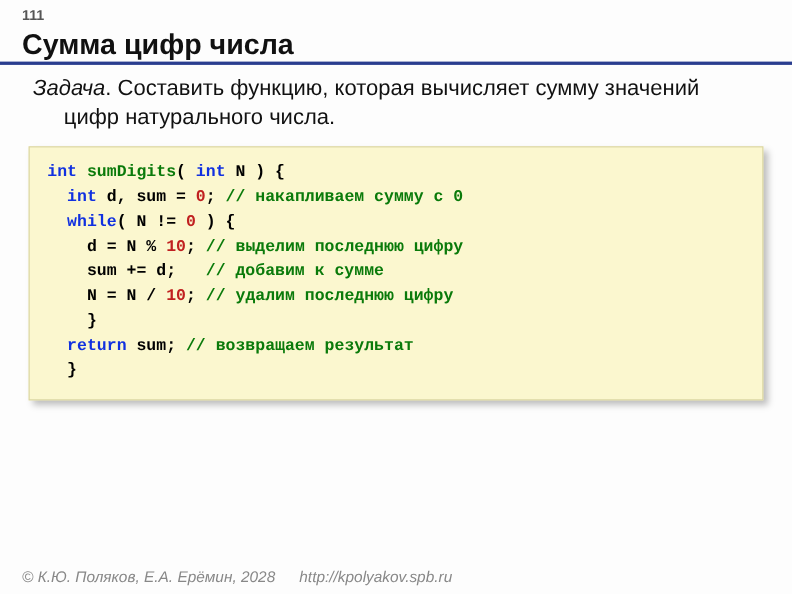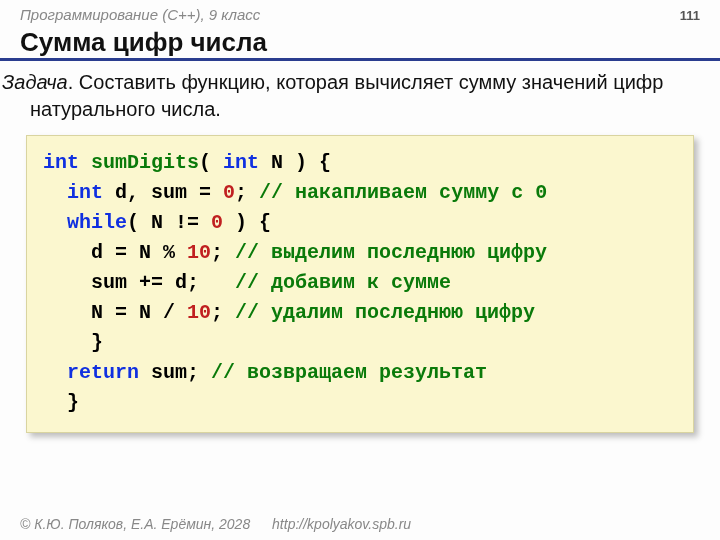--- a/index.html
+++ b/index.html
@@ -30,31 +30,32 @@
     font-weight: bold;
     padding: 2px 20px 0 20px;
     border-bottom: 3px solid #2a3d8f;
     margin-bottom: 6px;
   }
   .task {
     padding: 2px 30px 8px 30px;
     font-size: 20px;
     line-height: 1.35;
     text-indent: -28px;
+    margin-left: 28px;
   }
   .task .lead { font-style: italic; }
   .codebox {
     margin: 4px 26px 0 26px;
     background: #fbf7cf;
     border: 1px solid #d9d4a0;
     box-shadow: 4px 4px 6px rgba(0,0,0,0.25);
     padding: 12px 16px 14px 16px;
     font-family: "Courier New", monospace;
     font-weight: bold;
-    font-size: 20px;
+    font-size: 15px;
     line-height: 1.5;
     white-space: pre;
     color: #000;
   }
   .kw  { color: #1030e0; }
   .fn  { color: #0a7a0a; }
   .num { color: #c02020; }
   .cm  { color: #0a7a0a; }
   .footer {
     position: absolute;
@@ -63,21 +64,20 @@
     font-style: italic;
     font-size: 14px;
     color: #888;
   }
   .footer .link { margin-left: 18px; margin-top: 22px; }
 </style>
 </head>
 <body>
 
 <div class="header">
-  <span>Программирование (C++), 9 класс</span>
   <span class="pagenum">111</span>
 </div>
 
 <div class="title">Сумма цифр числа</div>
 
 <div class="task">
   <span class="lead">Задача</span><span>. Составить функцию, которая вычисляет сумму значений цифр натурального числа.</span>
 </div>
 
 <div class="codebox"><span class="kw">int</span> <span class="fn">sumDigits</span><span>( </span><span class="kw">int</span><span> N ) {</span>

